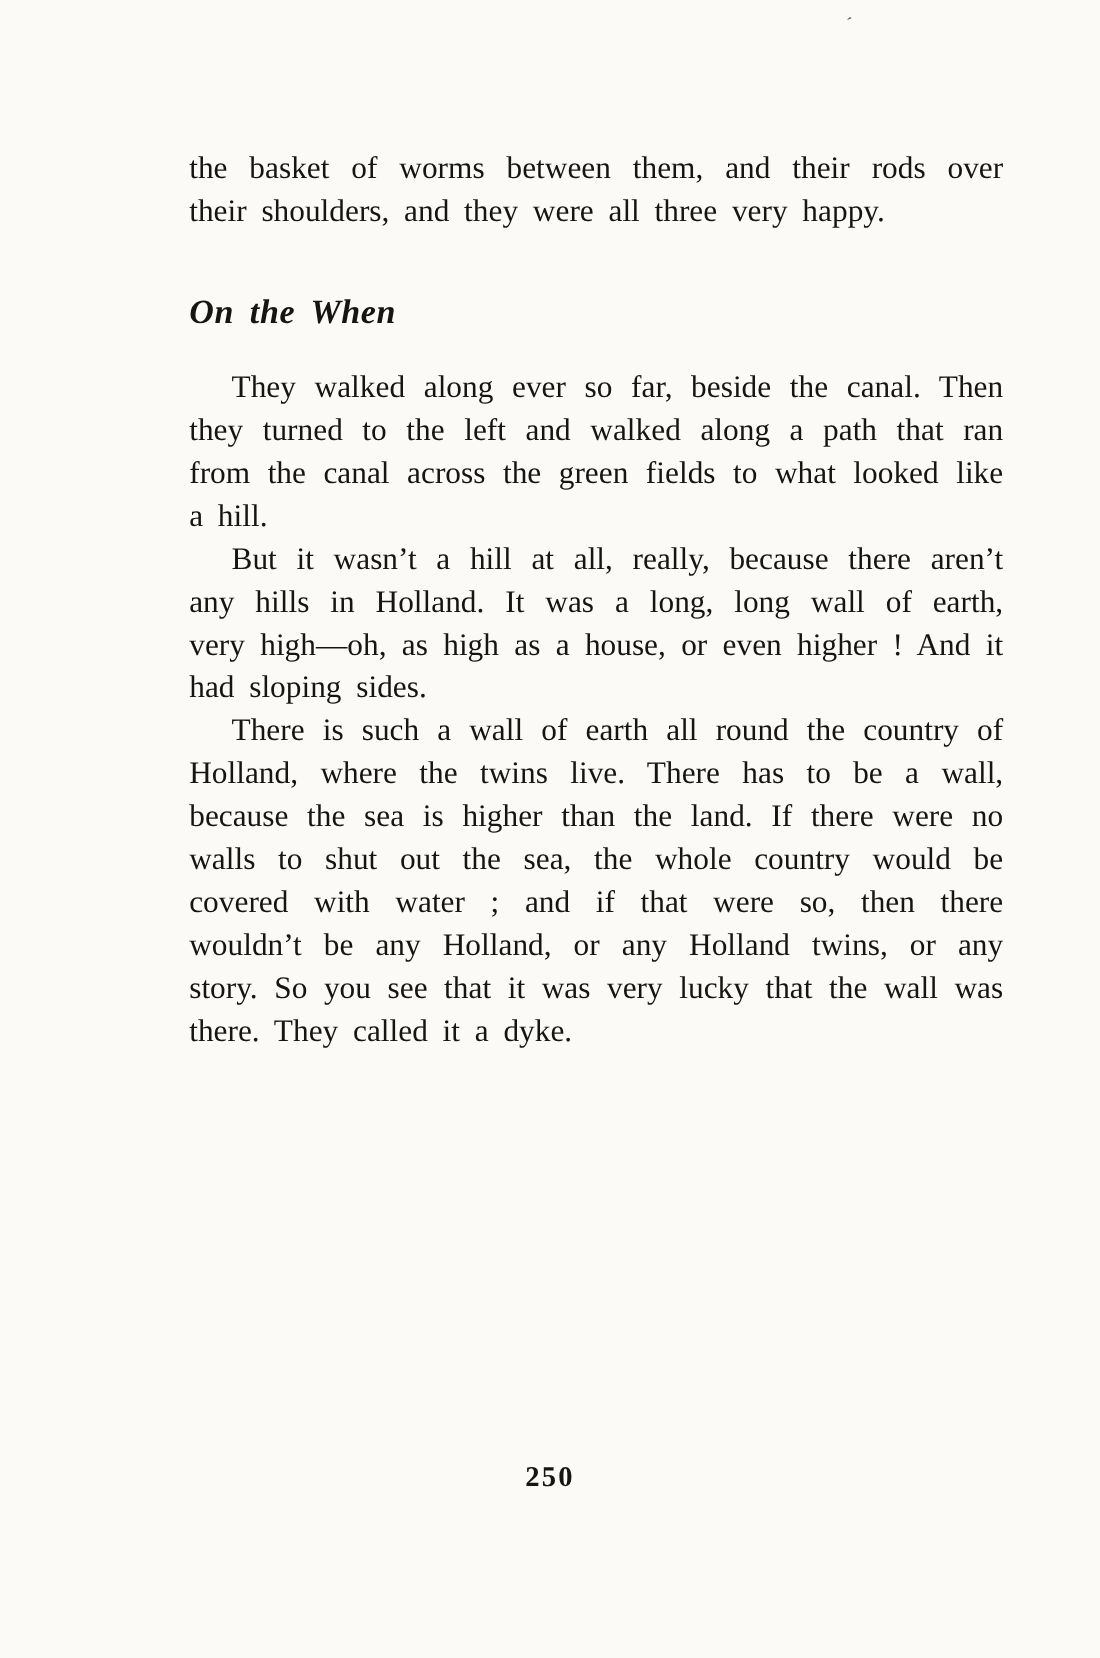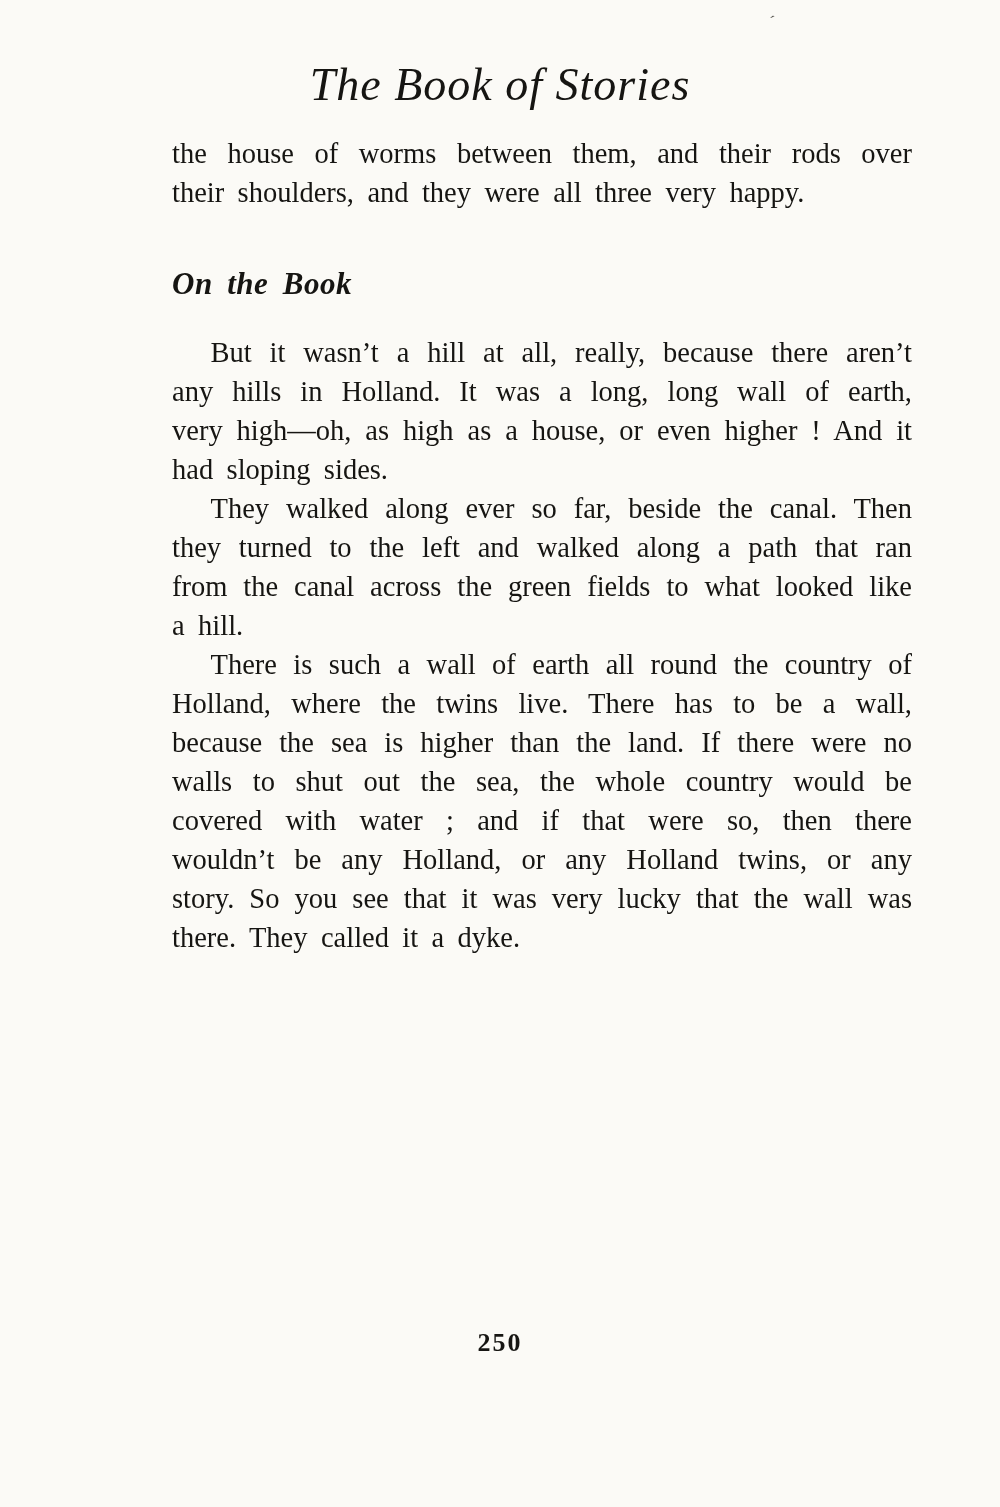--- a/index.html
+++ b/index.html
@@ -70,31 +70,30 @@
     font-weight: bold;
   }
 </style>
 </head>
 <body>
 
 <div class="page">
 
   <span class="stray-mark">ˊ</span>
 
-  <div class="title">The Book of Stories</div>
 
   <div class="text-block">
 
-    <p class="no-indent">the house of worms between them, and their rods over their shoulders, and they were all three very happy.</p>
+    <p class="no-indent">the basket of worms between them, and their rods over their shoulders, and they were all three very happy.</p>
 
-    <h2 class="section-heading">On the Book</h2>
+    <h2 class="section-heading">On the When</h2>
+
+    <p>They walked along ever so far, beside the canal.  Then they turned to the left and walked along a path that ran from the canal across the green fields to what looked like a hill.</p>
 
     <p>But it wasn’t a hill at all, really, because there aren’t any hills in Holland.  It was a long, long wall of earth, very high—oh, as high as a house, or even higher !  And it had sloping sides.</p>
-
-    <p>They walked along ever so far, beside the canal.  Then they turned to the left and walked along a path that ran from the canal across the green fields to what looked like a hill.</p>
 
     <p>There is such a wall of earth all round the country of Holland, where the twins live. There has to be a wall, because the sea is higher than the land.  If there were no walls to shut out the sea, the whole country would be covered with water ; and if that were so, then there wouldn’t be any Holland, or any Holland twins, or any story.  So you see that it was very lucky that the wall was there. They called it a dyke.</p>
 
 
   </div>
 
   <div class="page-number">250</div>
 
 </div>
 

